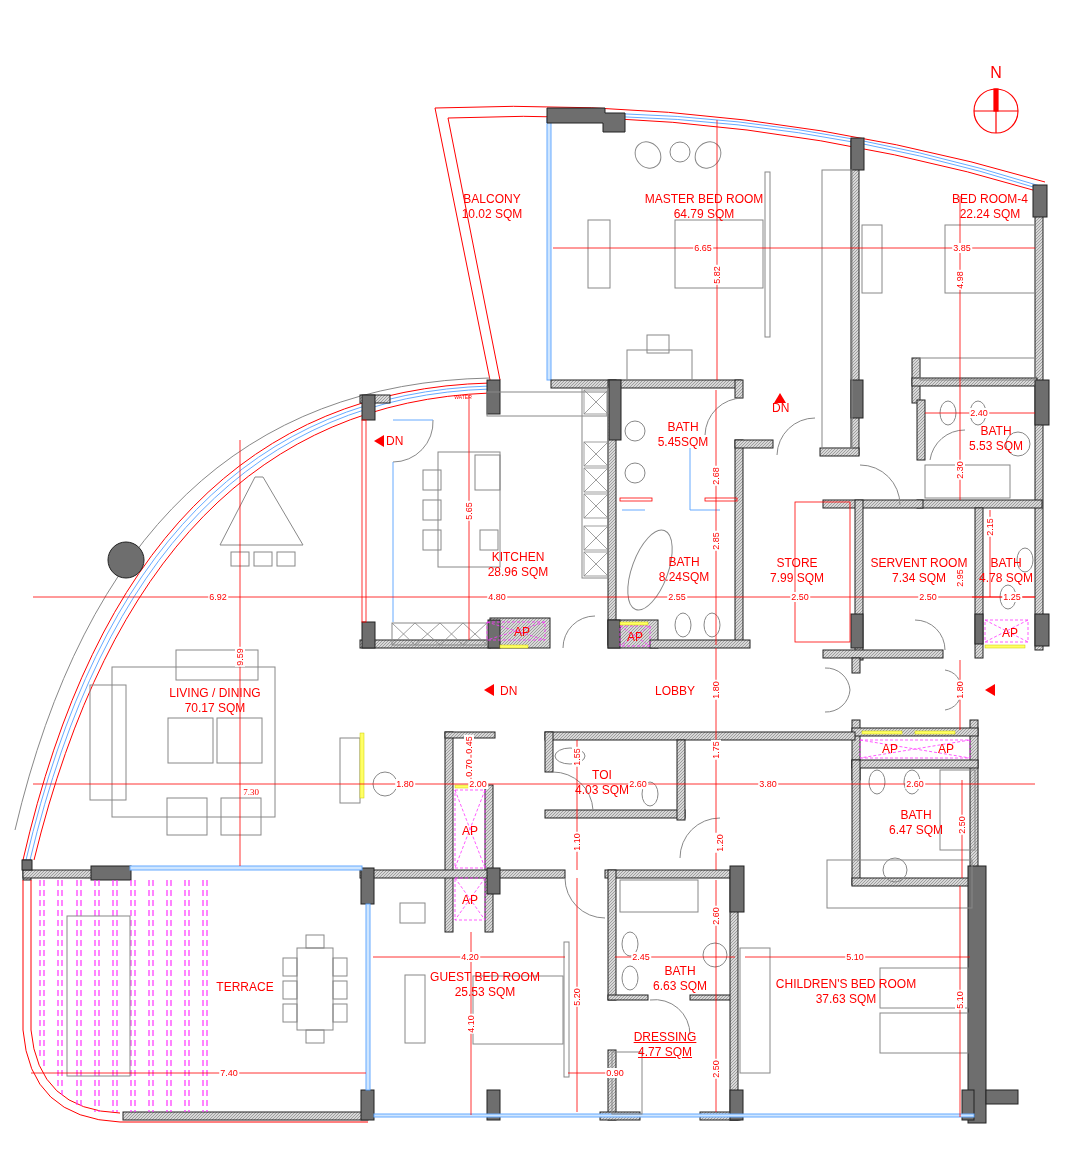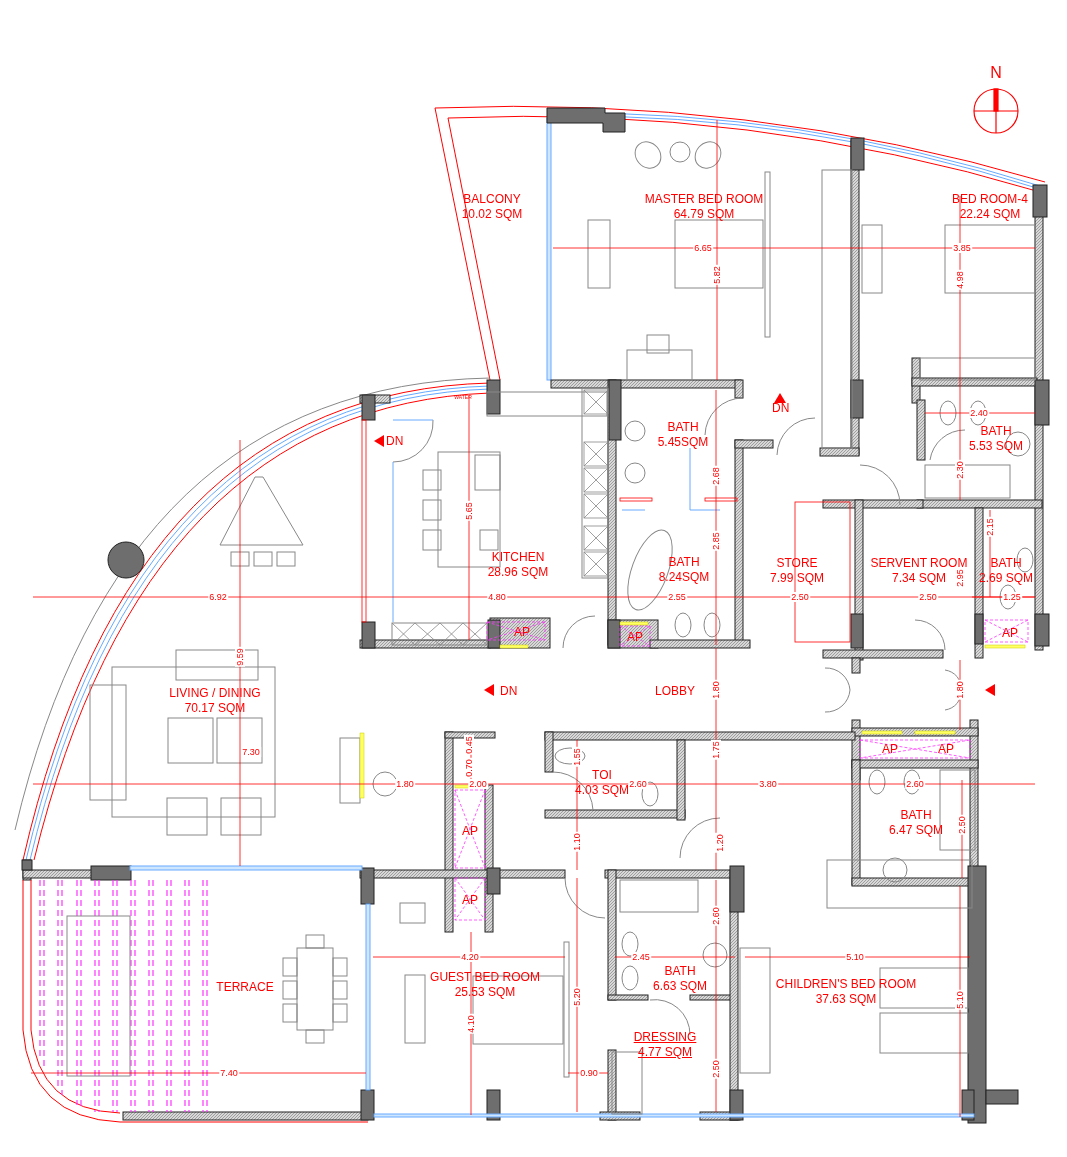--- a/index.html
+++ b/index.html
@@ -406,21 +406,21 @@
 <div class="lbl" style="left:797px;top:556px;">
     <div>STORE</div>
     <div>7.99 SQM</div>
   </div>
 <div class="lbl" style="left:919px;top:556px;">
     <div>SERVENT ROOM</div>
     <div>7.34 SQM</div>
   </div>
 <div class="lbl" style="left:1006px;top:556px;">
     <div>BATH</div>
-    <div>2.69 SQM</div>
+    <div>4.78 SQM</div>
   </div>
 <div class="lbl" style="left:215px;top:686px;">
     <div>LIVING / DINING</div>
     <div>70.17 SQM</div>
   </div>
 <div class="lbl" style="left:675px;top:684px;">
     <div>LOBBY</div>
   </div>
 <div class="lbl" style="left:602px;top:768px;">
     <div>TOI</div>
@@ -461,39 +461,39 @@
 <span class="dim v" style="left:469px;top:511px;">5.65</span>
 <span class="dim" style="left:497px;top:597px;">4.80</span>
 <span class="dim" style="left:677px;top:597px;">2.55</span>
 <span class="dim" style="left:800px;top:597px;">2.50</span>
 <span class="dim" style="left:928px;top:597px;">2.50</span>
 <span class="dim v" style="left:960px;top:578px;">2.95</span>
 <span class="dim v" style="left:990px;top:527px;">2.15</span>
 <span class="dim" style="left:1012px;top:597px;">1.25</span>
 <span class="dim" style="left:218px;top:597px;">6.92</span>
 <span class="dim v" style="left:240px;top:657px;">9.59</span>
-<span class="dim" style="left:251px;top:752px;">7.30</span>
+<span class="dim" style="left:251px;top:792px;font-family:Liberation Serif, serif;">7.30</span>
 <span class="dim" style="left:405px;top:784px;">1.80</span>
 <span class="dim v" style="left:469px;top:745px;">0.45</span>
 <span class="dim v" style="left:469px;top:768px;">0.70</span>
 <span class="dim" style="left:478px;top:784px;">2.00</span>
 <span class="dim v" style="left:577px;top:757px;">1.55</span>
 <span class="dim" style="left:638px;top:784px;">2.60</span>
 <span class="dim" style="left:768px;top:784px;">3.80</span>
 <span class="dim v" style="left:716px;top:690px;">1.80</span>
 <span class="dim v" style="left:716px;top:750px;">1.75</span>
 <span class="dim v" style="left:720px;top:843px;">1.20</span>
 <span class="dim v" style="left:577px;top:842px;">1.10</span>
 <span class="dim v" style="left:960px;top:690px;">1.80</span>
 <span class="dim" style="left:915px;top:784px;">2.60</span>
 <span class="dim v" style="left:962px;top:825px;">2.50</span>
 <span class="dim" style="left:470px;top:957px;">4.20</span>
 <span class="dim v" style="left:577px;top:997px;">5.20</span>
 <span class="dim v" style="left:471px;top:1024px;">4.10</span>
-<span class="dim" style="left:589px;top:1073px;">0.90</span>
+<span class="dim" style="left:615px;top:1073px;">0.90</span>
 <span class="dim" style="left:641px;top:957px;">2.45</span>
 <span class="dim v" style="left:716px;top:916px;">2.60</span>
 <span class="dim v" style="left:716px;top:1069px;">2.50</span>
 <span class="dim" style="left:855px;top:957px;">5.10</span>
 <span class="dim v" style="left:960px;top:1000px;">5.10</span>
 <span class="dim" style="left:229px;top:1073px;">7.40</span>
 
 <span class="dn" style="left:386px;top:434px;">DN</span>
 <span class="dn" style="left:772px;top:401px;">DN</span>
 <span class="dn" style="left:500px;top:684px;">DN</span>

